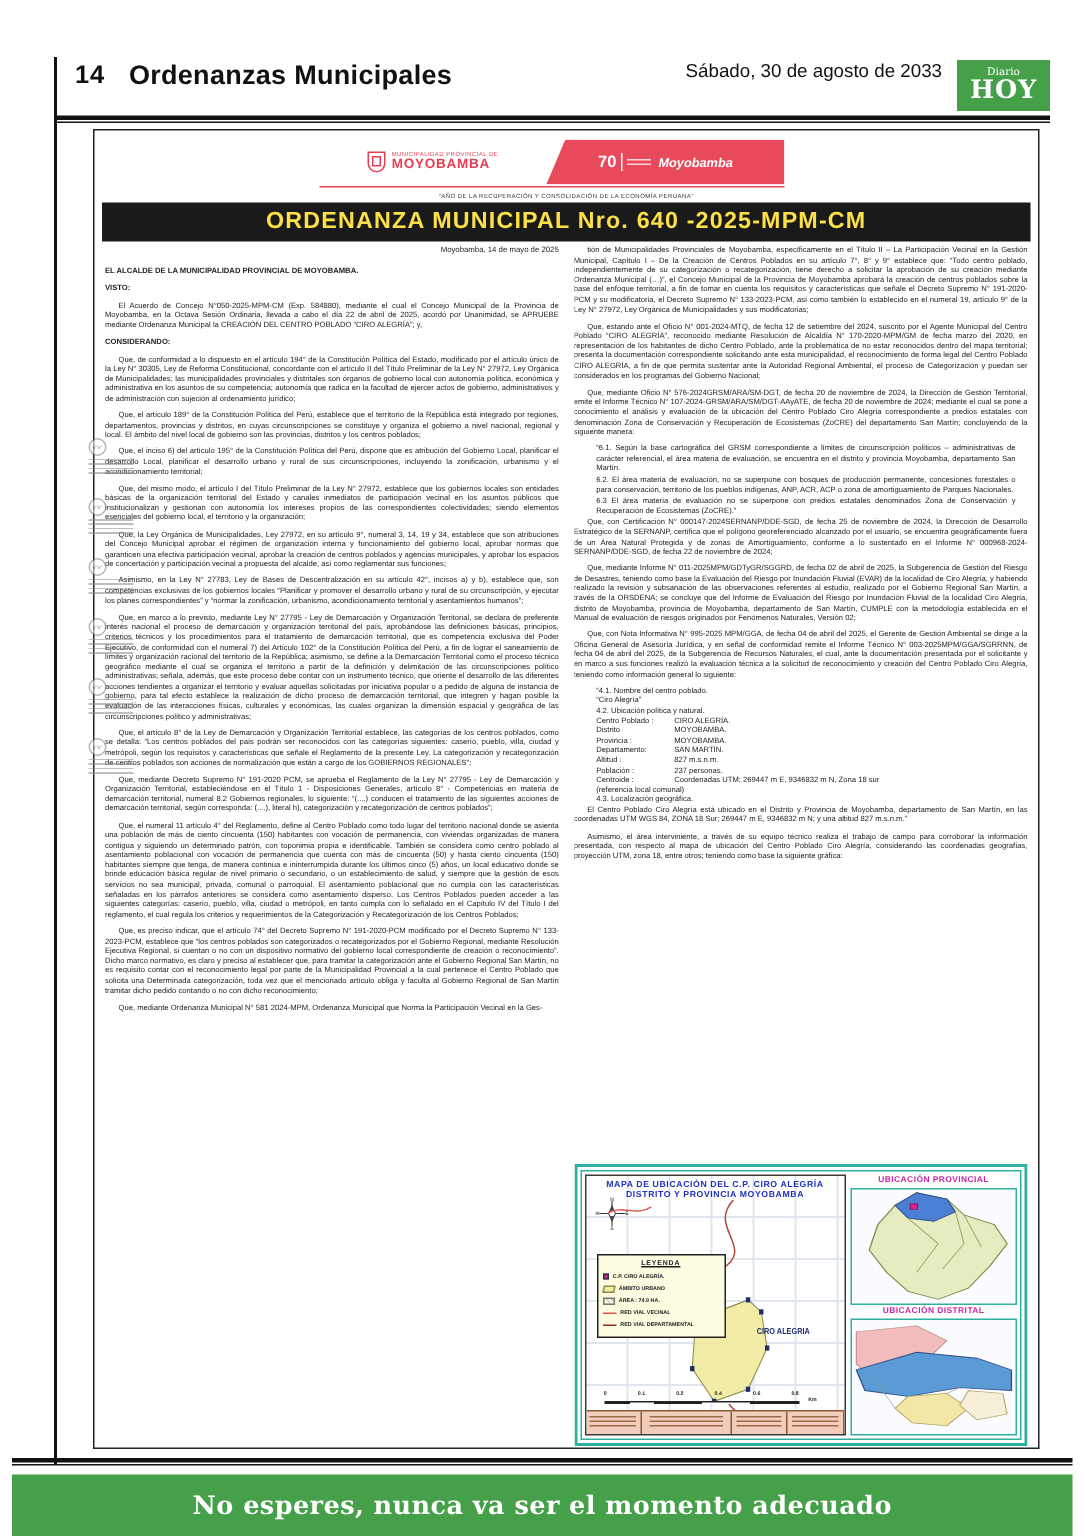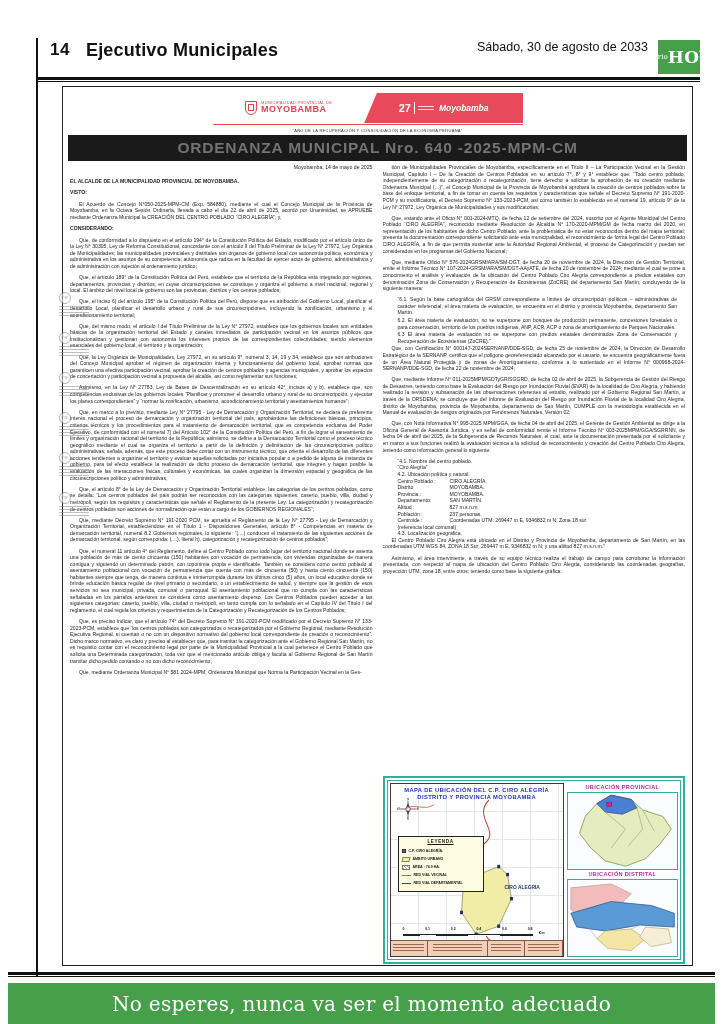--- a/index.html
+++ b/index.html
@@ -15,21 +15,21 @@
   #page{position:relative;width:723px;height:1024px;background:#fff}
 
   
   .v-rule{position:absolute;left:36px;top:38px;width:2px;height:938px;background:#111}
 
   
   .news-header{position:absolute;left:50px;top:40px;width:650px;height:34px;display:flex;align-items:flex-start}
   .page-num{font-size:17px;font-weight:bold;letter-spacing:.5px}
   .section-title{font-size:18px;font-weight:bold;margin-left:16px;letter-spacing:.2px}
   .header-date{margin-left:auto;font-size:12.5px;margin-right:10px}
-  .hoy-logo{width:42px;height:34px;background:var(--brand-green);color:#fff;display:flex;flex-direction:row;align-items:center;justify-content:center;line-height:1}
+  .hoy-logo{width:62px;height:34px;background:var(--brand-green);color:#fff;display:flex;flex-direction:column;align-items:center;justify-content:center;line-height:1}
   .hoy-top{font-size:7px;font-family:"DejaVu Serif",serif}
   .hoy-main{font-size:17px;font-weight:bold;font-family:"DejaVu Serif",serif;letter-spacing:.5px}
   .rule-a{position:absolute;left:36px;top:77px;width:664px;height:2.5px;background:#111}
   .rule-b{position:absolute;left:36px;top:81px;width:664px;height:1px;background:#111}
 
   
   .doc{position:absolute;left:62px;top:86px;width:631px;height:880px;border:1.5px solid #222;background:#fff;padding:4px 5px 0 5px}
 
   
   .masthead{position:relative;height:44px}
@@ -42,21 +42,21 @@
   .mast-org .big{font-size:9px;font-weight:bold;letter-spacing:.5px}
   .mast-right{flex:1.05;background:var(--banner-red);clip-path:polygon(8% 0,100% 0,100% 100%,0 100%);display:flex;align-items:center;justify-content:center;color:#fff}
   .fifty-one{font-size:11px;font-weight:bold;border-right:1px solid #fff;padding-right:3px;margin-right:3px}
   .anniv-lines{display:flex;flex-direction:column;gap:1.5px;margin-right:5px}
   .anniv-lines i{display:block;width:16px;height:1.5px;background:#ffd9de}
   .mast-city{font-size:8.5px;font-weight:bold;font-style:italic}
   .mast-redline{position:absolute;left:145px;top:33px;width:310px;height:1px;background:var(--banner-red)}
   .slogan{position:absolute;left:0;right:0;top:37px;text-align:center;font-size:4px;color:#333;letter-spacing:.3px}
 
   
-  .ord-bar{height:26px;background:var(--bar-black);color:#737373;display:flex;align-items:center;justify-content:center;font-size:15.5px;font-weight:bold;letter-spacing:.8px}
+  .ord-bar{height:26px;background:var(--bar-black);color:#fde047;display:flex;align-items:center;justify-content:center;font-size:15.5px;font-weight:bold;letter-spacing:.8px}
 
   
   .cols{display:flex;gap:10px;height:800px;margin-top:3px;padding:0 2px;position:relative}
   .col{flex:1;overflow:hidden;font-size:5.1px;line-height:6.6px;color:#1c1c1c}
   .col-right{display:flex;flex-direction:column}
   #right-paras{flex:1 1 auto;overflow:hidden}
 
   .t-date{text-align:right;margin-bottom:7px;font-size:5.2px}
   .t-heading{font-weight:bold;margin:4px 0 5px 0}
   .t-para{text-align:justify;text-indent:9px;margin-bottom:4.5px}
@@ -104,32 +104,32 @@
 
   .map-side{flex:1;display:flex;flex-direction:column}
   .side-title{color:var(--map-magenta);font-weight:bold;font-size:5.6px;text-align:center;letter-spacing:.3px;margin:1px 0}
   .side-map{flex:1;border:1px solid var(--map-teal);background:#fbfcff;position:relative;overflow:hidden}
   .side-map svg{position:absolute;left:0;top:0;width:100%;height:100%}
 
   
   .bot-rule-a{position:absolute;left:8px;top:972px;width:707px;height:2.5px;background:#111}
   .bot-rule-b{position:absolute;left:8px;top:976px;width:707px;height:1px;background:#111}
   .green-banner{position:absolute;left:8px;top:983px;width:707px;height:41px;background:var(--brand-green);display:flex;align-items:center;justify-content:center}
-  .green-banner span{color:#fff;font-family:"DejaVu Serif",serif;font-weight:normal;font-size:20px;letter-spacing:.3px}
+  .green-banner span{color:#fff;font-family:"DejaVu Serif",serif;font-weight:bold;font-size:17px;letter-spacing:.3px}
 </style>
 </head>
 <body>
 
 <div id="page">
 
   <div class="v-rule"></div>
 
   <div class="news-header">
     <span class="page-num">14</span>
-    <span class="section-title">Ejecutivo Municipales</span>
+    <span class="section-title">Ordenanzas Municipales</span>
     <span class="header-date">Sábado, 30 de agosto de 2033</span>
     <div class="hoy-logo">
       <span class="hoy-top">Diario</span>
       <span class="hoy-main">HOY</span>
     </div>
   </div>
   <div class="rule-a"></div>
   <div class="rule-b"></div>
 
   <div class="doc">
@@ -137,21 +137,21 @@
     <div class="masthead">
       <div class="mast-center">
         <div class="mast-left">
           <span class="crest"></span>
           <span class="mast-org">
             <div class="small">MUNICIPALIDAD PROVINCIAL DE</div>
             <div class="big">MOYOBAMBA</div>
           </span>
         </div>
         <div class="mast-right">
-          <span class="fifty-one">27</span>
+          <span class="fifty-one">70</span>
           <span class="anniv-lines">
               <i></i>
               <i></i>
             </span>
           <span class="mast-city">Moyobamba</span>
         </div>
       </div>
       <div class="mast-redline"></div>
       <div class="slogan">“AÑO DE LA RECUPERACIÓN Y CONSOLIDACIÓN DE LA ECONOMÍA PERUANA”</div>
     </div>

